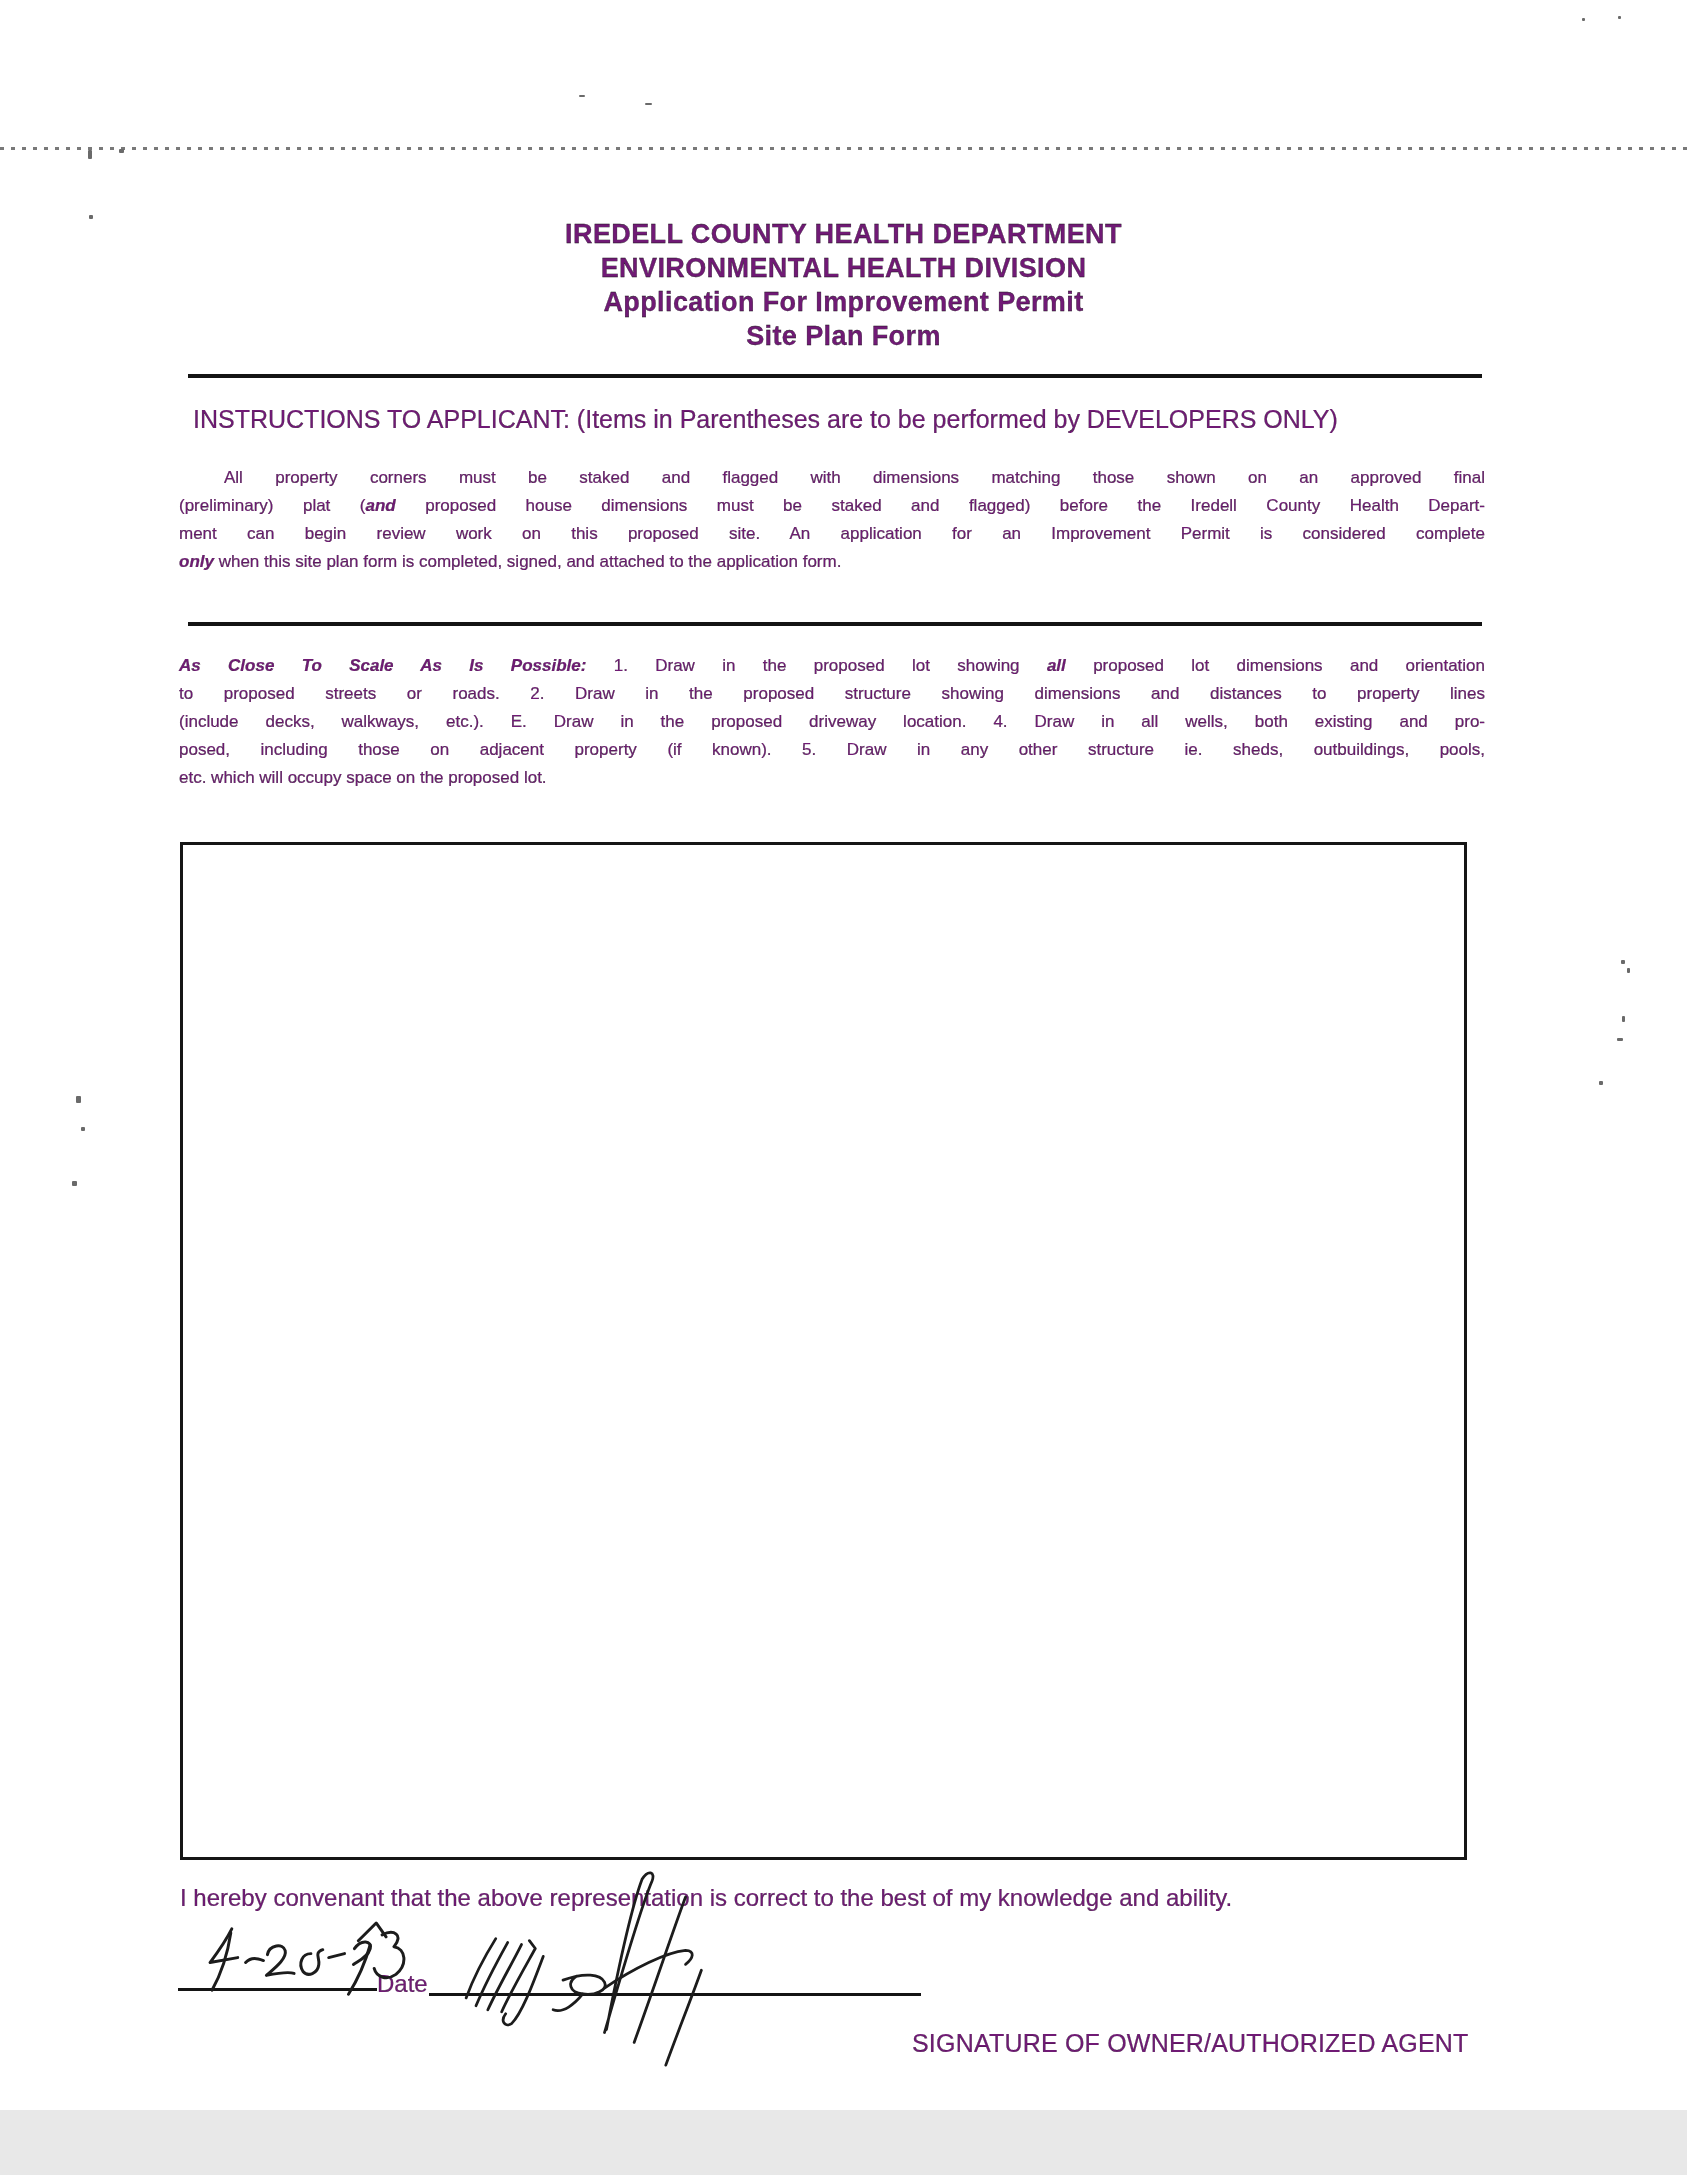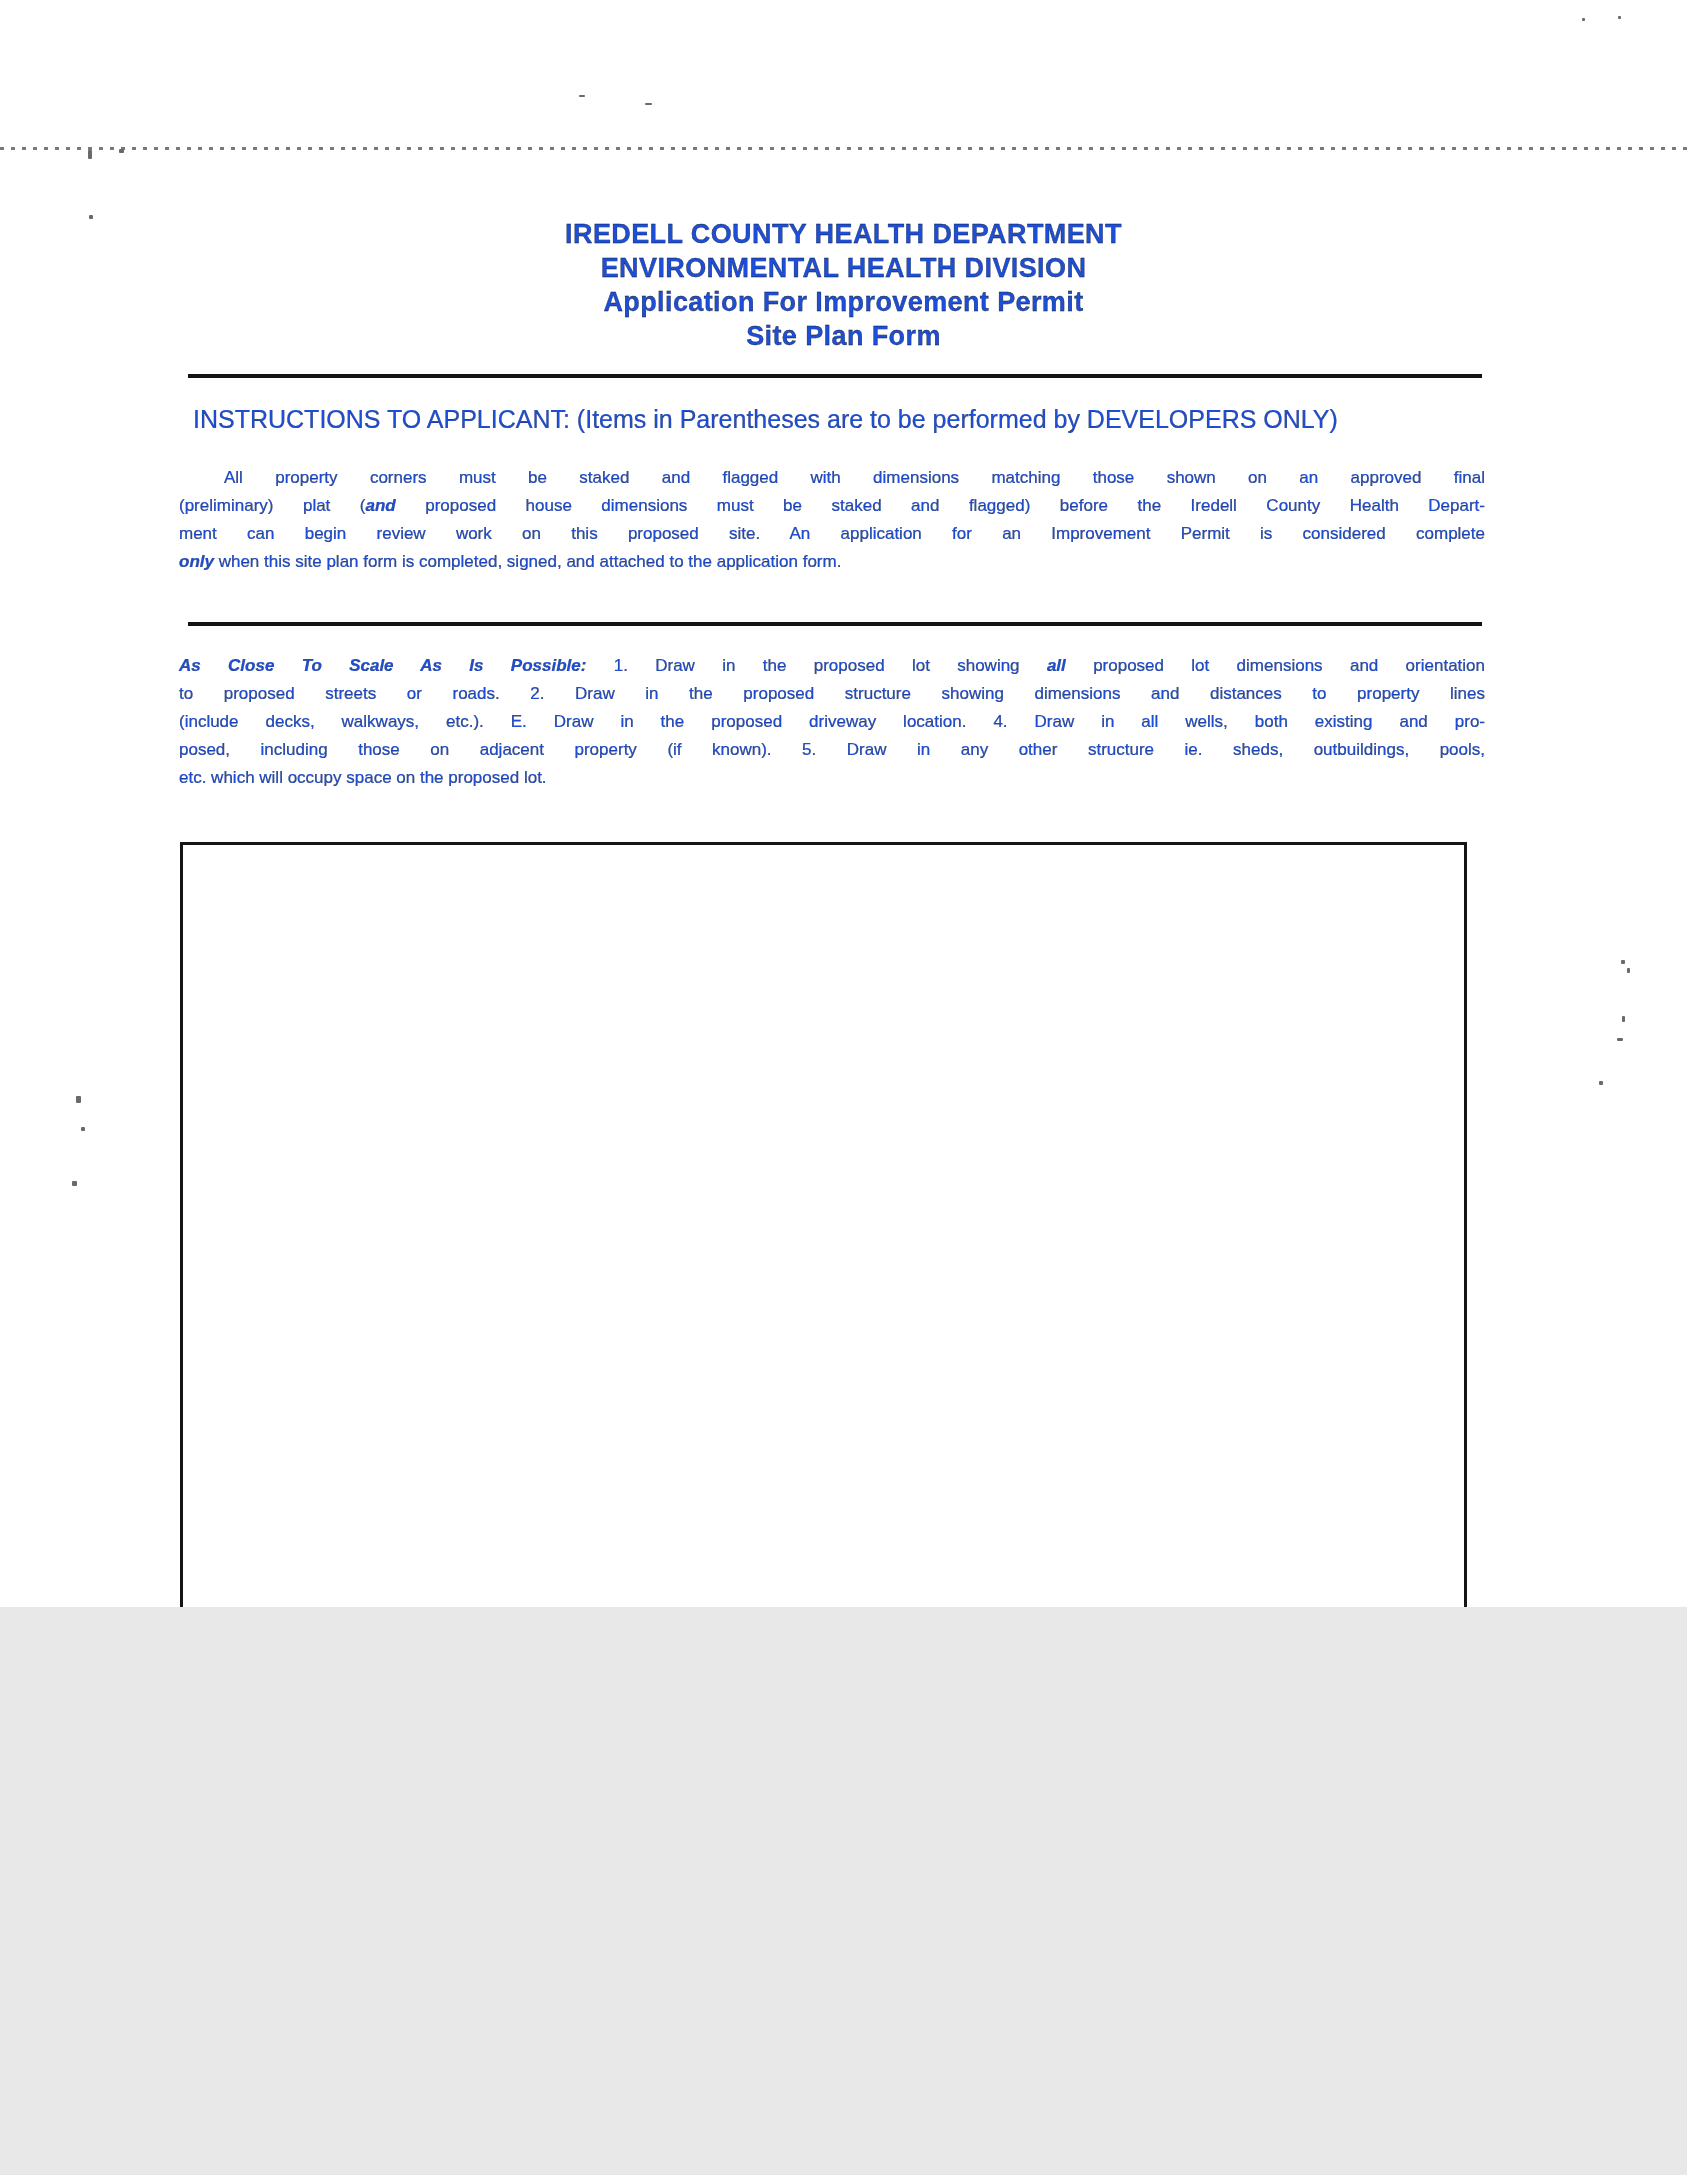--- a/index.html
+++ b/index.html
@@ -1,18 +1,18 @@
 <!DOCTYPE html>
 <html><head>
 <meta charset="utf-8">
 <style>
   html,body{margin:0;padding:0;background:#e8e8e8;}
   #page{
-    position:relative;width:1687px;height:1607px;background:#ffffff;
-    font-family:"Liberation Sans",sans-serif;color:#1d4ed8;overflow:hidden;
+    position:relative;width:1687px;height:2110px;background:#ffffff;
+    font-family:"Liberation Sans",sans-serif;color:#701a75;overflow:hidden;
     margin:0 auto;
   }
   .abs{position:absolute;}
   
   #scan-dotline{
     left:0;top:147px;width:1687px;height:3px;
     background:repeating-linear-gradient(to right,rgba(45,45,45,.85) 0 4px,transparent 4px 11px);
     opacity:.75;
   }
   
@@ -91,20 +91,21 @@
   <div id="scale-paragraph" class="abs para">
       <div class="pline"><span class="b">As Close To Scale As Is Possible:</span><span> 1. Draw in the proposed lot showing </span><span class="b">all</span><span> proposed lot dimensions and orientation</span></div>
       <div class="pline"><span>to proposed streets or roads. 2. Draw in the proposed structure showing dimensions and distances to property lines</span></div>
       <div class="pline"><span>(include decks, walkways, etc.). E. Draw in the proposed driveway location. 4. Draw in all wells, both existing and pro-</span></div>
       <div class="pline"><span>posed, including those on adjacent property (if known). 5. Draw in any other structure ie. sheds, outbuildings, pools,</span></div>
       <div class="pline"><span>etc. which will occupy space on the proposed lot.</span></div>
     </div>
 
   <div id="site-plan-box" class="abs"></div>
 
+  <div id="certification-statement" class="abs">I hereby convenant that the above representation is correct to the best of my knowledge and ability.</div>
 
   <div id="date-underline" class="abs sigline"></div>
   <div id="date-label" class="abs">Date</div>
   <div id="signature-underline" class="abs sigline"></div>
   <div id="signature-label" class="abs">SIGNATURE OF OWNER/AUTHORIZED AGENT</div>
 
   <svg id="date-ink" class="ink" width="208" height="89" viewBox="0 0 210 90">
     <g stroke-width="3">
       <path d="M34,8 C27,22 18,34 12,42 L40,37"></path>
       <path d="M33,12 C30,32 24,52 14,70"></path>

